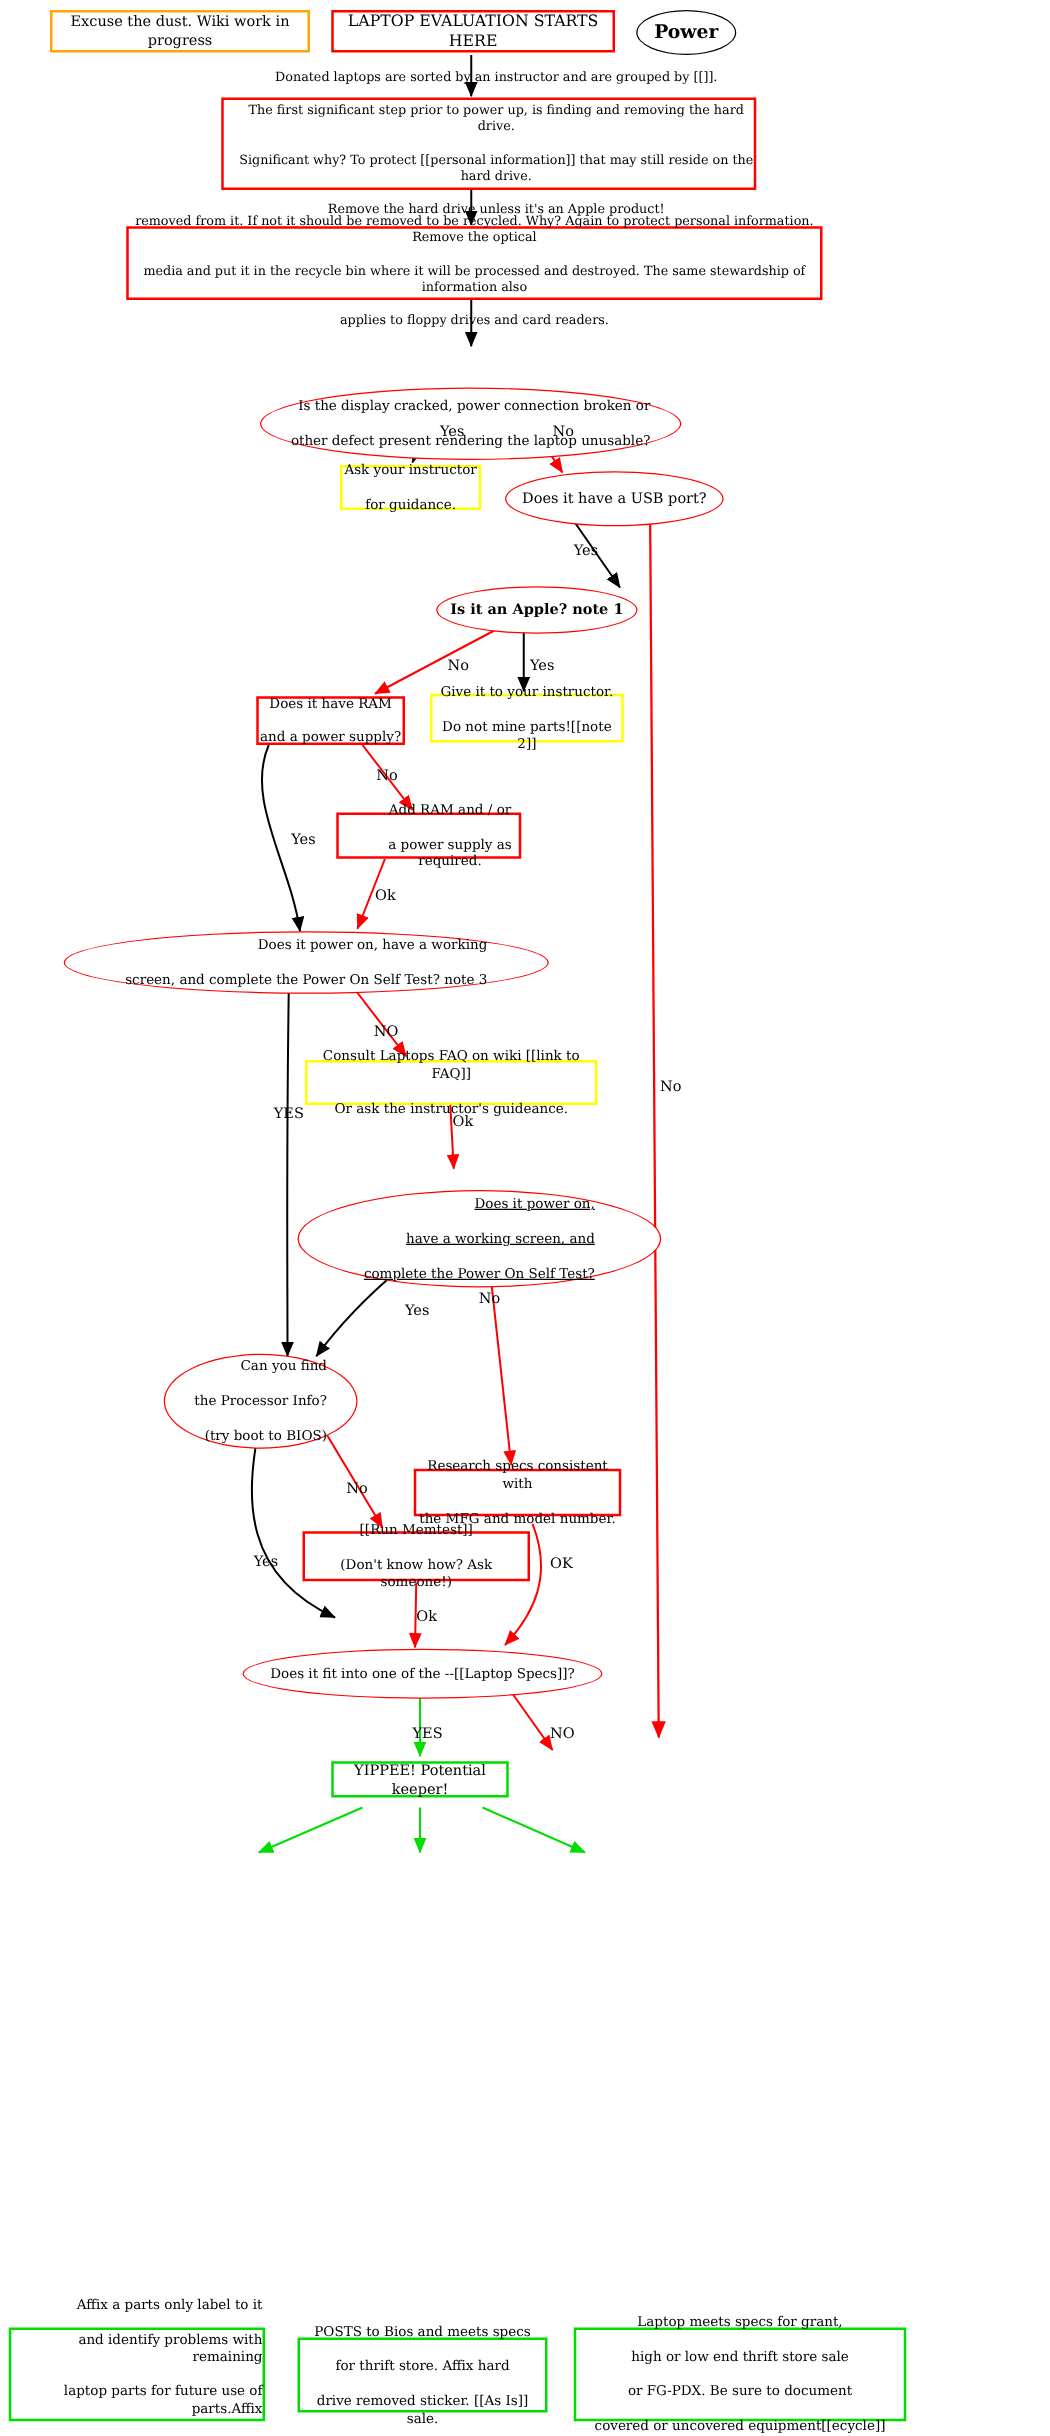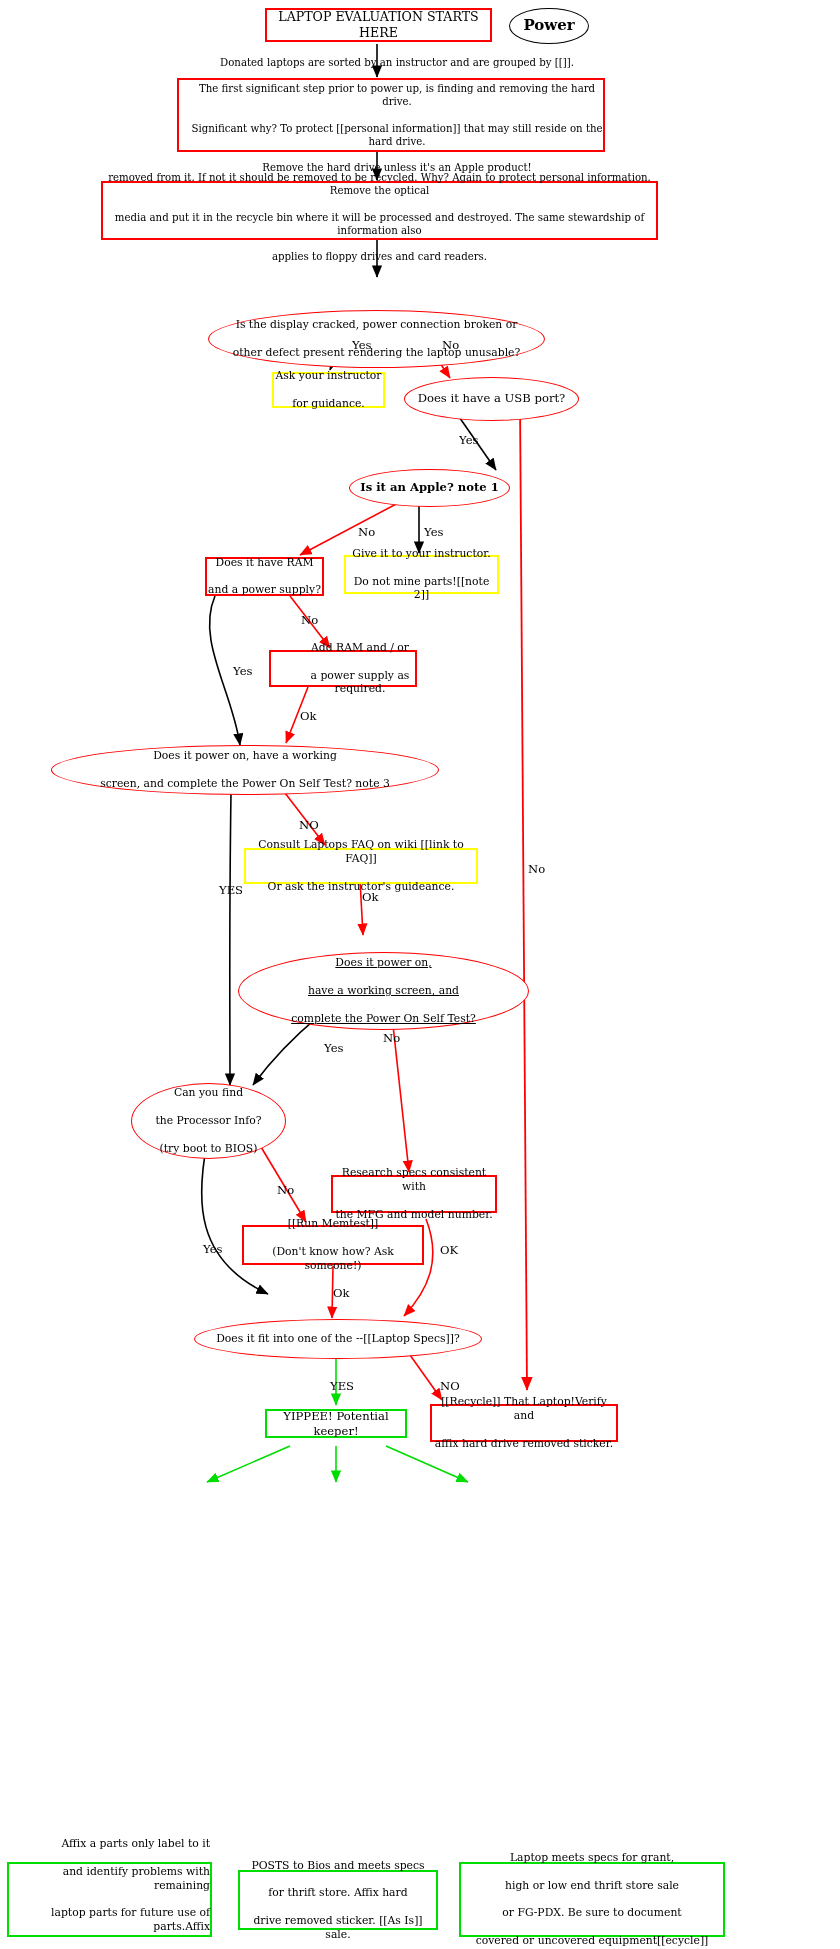--- a/index.html
+++ b/index.html
@@ -4,21 +4,21 @@
 <style>
   html,body{margin:0;padding:0;background:#ffffff;}
   body{width:840px;height:1949px;position:relative;overflow:hidden;
        font-family:"DejaVu Serif","Liberation Serif",serif;}
   #canvas{position:absolute;left:0;top:0;width:840px;height:1949px;}
   .node{position:absolute;box-sizing:border-box;display:flex;align-items:center;
         justify-content:center;text-align:center;background:#ffffff;}
   .node span{display:block;line-height:1.28;}
   .boxnode{border-style:solid;}
   .ell{position:absolute;box-sizing:border-box;display:flex;align-items:center;
-       justify-content:center;text-align:center;border-radius:50%;
+       justify-content:center;text-align:right;border-radius:50%;
        border-style:solid;border-width:1.6px;background:#ffffff;}
   .ell span{display:block;line-height:1.30;}
   .elabel{position:absolute;color:#000;white-space:nowrap;}
   .svgl{position:absolute;left:0;top:0;width:840px;height:1949px;pointer-events:none;}
   .t10{font-size:10.2px;}
   .t11{font-size:10.8px;}
   .t12{font-size:11.6px;}
   .t13{font-size:12.6px;}
   .t15{font-size:15px;font-weight:bold;}
 </style>
@@ -86,20 +86,23 @@
 
     <path d="M410,1355 L442,1400" stroke="#ff0000" stroke-width="1.6" fill="none" marker-end="url(#ar-r)"></path>
 
     <path d="M290,1446 L207,1482" stroke="#00dd00" stroke-width="1.6" fill="none" marker-end="url(#ar-g)"></path>
 
     <path d="M336,1446 L336,1482" stroke="#00dd00" stroke-width="1.6" fill="none" marker-end="url(#ar-g)"></path>
 
     <path d="M386,1446 L468,1482" stroke="#00dd00" stroke-width="1.6" fill="none" marker-end="url(#ar-g)"></path>
   </svg>
 
+  <div class="node boxnode t12" style="left:40px;top:8px;width:208px;height:34px;border-width:2.2px;border-color:#ffa500;">
+    <span>Excuse the dust. Wiki work in progress</span>
+  </div>
 
   <div class="node boxnode t13" style="left:265px;top:8px;width:227px;height:34px;border-width:2.4px;border-color:#ff0000;">
     <span>LAPTOP EVALUATION STARTS HERE</span>
   </div>
 
   <div class="ell t15" style="left:509px;top:8px;width:80px;height:36px;border-color:#000000;">
     <span>Power</span>
   </div>
 
   <div class="node boxnode t10" style="left:177px;top:78px;width:428px;height:74px;border-width:2.2px;border-color:#ff0000;padding-left:12px;">
@@ -239,26 +242,20 @@
     <span>Does it fit into one of the --[[Laptop Specs]]?</span>
   </div>
 
   <div class="elabel t12" style="left:330px;top:1379px;">YES</div>
   <div class="elabel t12" style="left:440px;top:1379px;">NO</div>
 
   <div class="node boxnode t12" style="left:265px;top:1409px;width:142px;height:29px;border-width:2.4px;border-color:#00dd00;">
     <span>YIPPEE! Potential keeper!</span>
   </div>
 
-  <div class="node boxnode t11" style="left:430px;top:1404px;width:188px;height:38px;border-width:2.4px;border-color:#ff0000;">
-    <span>
-      <span>[[Recycle]] That Laptop!Verify and</span><br>
-      <span>affix hard drive removed sticker.</span>
-    </span>
-  </div>
 
   <div class="node boxnode t11" style="left:7px;top:1862px;width:205px;height:75px;border-width:2.4px;border-color:#00dd00;text-align:right;">
     <span>
       <span>Affix a parts only label to it</span><br>
       <span>and identify problems with remaining</span><br>
       <span>laptop parts for future use of parts.Affix</span><br>
       <span>keeper label if one doesn't exist.</span>
     </span>
   </div>
 

